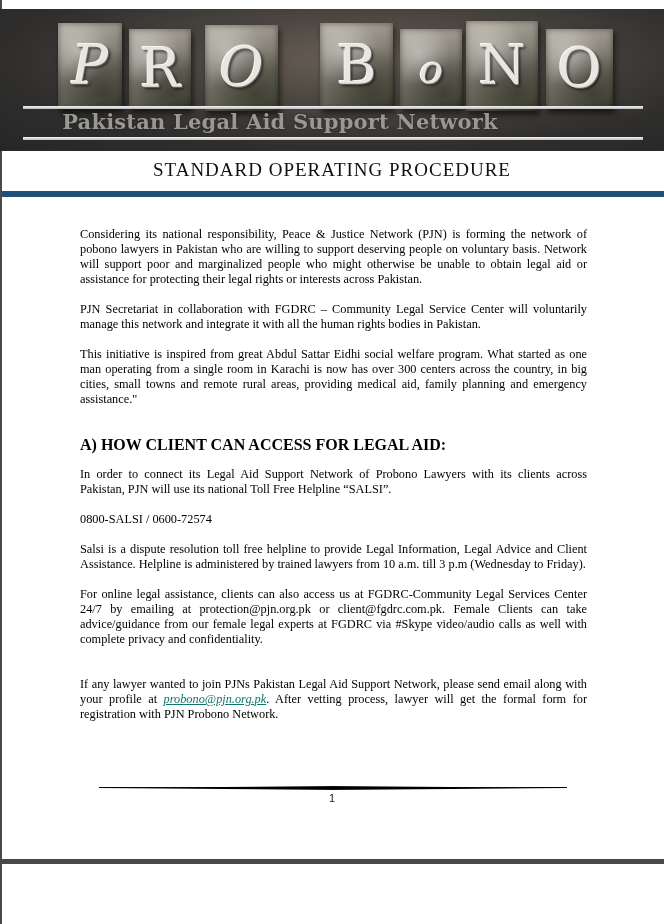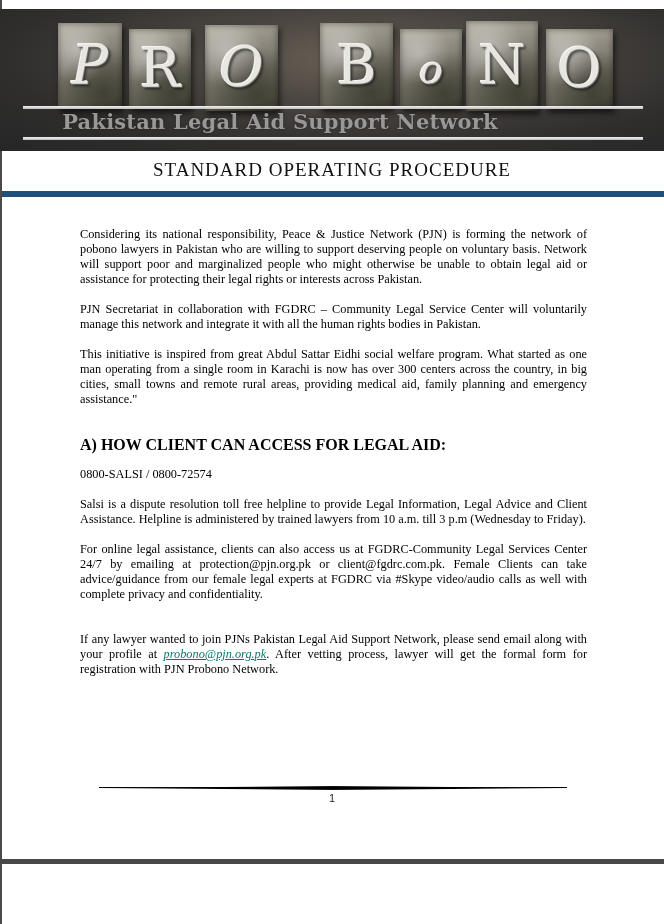--- a/index.html
+++ b/index.html
@@ -110,21 +110,22 @@
 <div class="sop-title">STANDARD OPERATING PROCEDURE</div>
 <div class="blue-bar"></div>
 
 <div class="content">
   <p>Considering its national responsibility, Peace &amp; Justice Network (PJN) is forming the network of pobono lawyers in Pakistan who are willing to support deserving people on voluntary basis. Network will support poor and marginalized people who might otherwise be unable to obtain legal aid or assistance for protecting their legal rights or interests across Pakistan.</p>
   <p>PJN Secretariat in collaboration with FGDRC – Community Legal Service Center will voluntarily manage this network and integrate it with all the human rights bodies in Pakistan.</p>
   <p>This initiative is inspired from great Abdul Sattar Eidhi social welfare program. What started as one man operating from a single room in Karachi is now has over 300 centers across the country, in big cities, small towns and remote rural areas, providing medical aid, family planning and emergency assistance."</p>
   <div class="gap"></div>
 
   <h3>A)  HOW CLIENT CAN ACCESS FOR LEGAL AID:</h3>
-  <p>0800-SALSI / 0800-72574</p>
+  <p>In order to connect its Legal Aid Support Network of Probono Lawyers with its clients across Pakistan, PJN will use its national Toll Free Helpline “SALSI”.</p>
+  <p>0800-SALSI / 0600-72574</p>
   <p>Salsi is a dispute resolution toll free helpline to provide Legal Information, Legal Advice and Client Assistance. Helpline is administered by trained lawyers from 10 a.m. till 3 p.m (Wednesday to Friday).</p>
   <p>For online legal assistance, clients can also access us at FGDRC-Community Legal Services Center 24/7 by emailing at protection@pjn.org.pk or client@fgdrc.com.pk. Female Clients can take advice/guidance from our female legal experts at FGDRC via #Skype video/audio calls as well with complete privacy and confidentiality.</p>
   <div class="gap"></div>
 
   <p><span>If any lawyer wanted to join PJNs Pakistan Legal Aid Support Network, please send email along with your profile at </span><a>probono@pjn.org.pk</a><span>. After vetting process, lawyer will get the formal form for registration with PJN Probono Network.</span></p>
 </div>
 
 <div class="footer-rule-thin"></div>
 <div class="footer-rule"></div>
 <div class="page-number">1</div>

